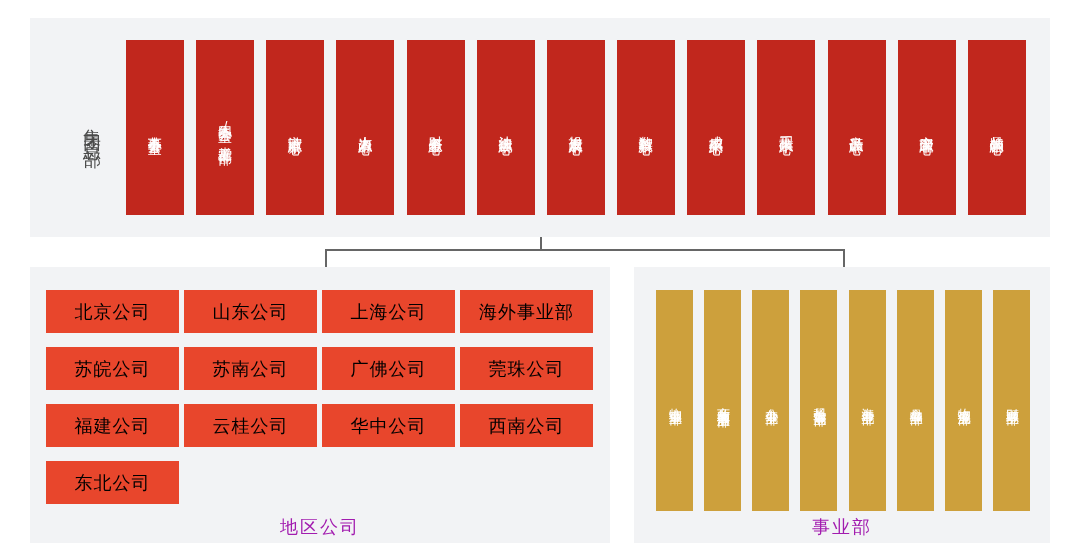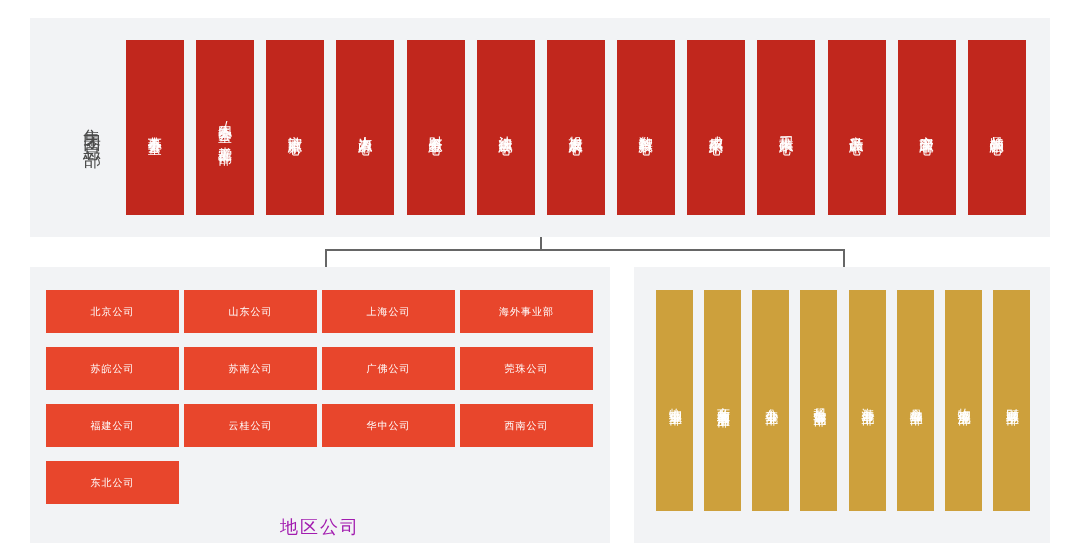--- a/index.html
+++ b/index.html
@@ -101,25 +101,25 @@
     width: 548px;
     display: grid;
     grid-template-columns: repeat(4, 133px);
     grid-auto-rows: 43px;
     column-gap: 5px;
     row-gap: 14px;
   }
 
   .region-box {
     background: #e8462c;
-    color: #ffffff;
-    display: flex;
-    align-items: center;
-    justify-content: center;
-    font-size: 10px;
+    color: #000000;
+    display: flex;
+    align-items: center;
+    justify-content: center;
+    font-size: 18px;
     letter-spacing: 1px;
   }
 
   #division-panel {
     position: absolute;
     left: 634px;
     top: 267px;
     width: 416px;
     height: 276px;
     background: #f2f3f5;
@@ -261,13 +261,14 @@
       <div class="division-box">
         <span class="division-box-text">食品事业部</span>
       </div>
       <div class="division-box">
         <span class="division-box-text">物流事业部</span>
       </div>
       <div class="division-box">
         <span class="division-box-text">财顾事业部</span>
       </div>
     </div>
+  <div class="panel-caption">事业部</div>
 </div>
 
 </body></html>

